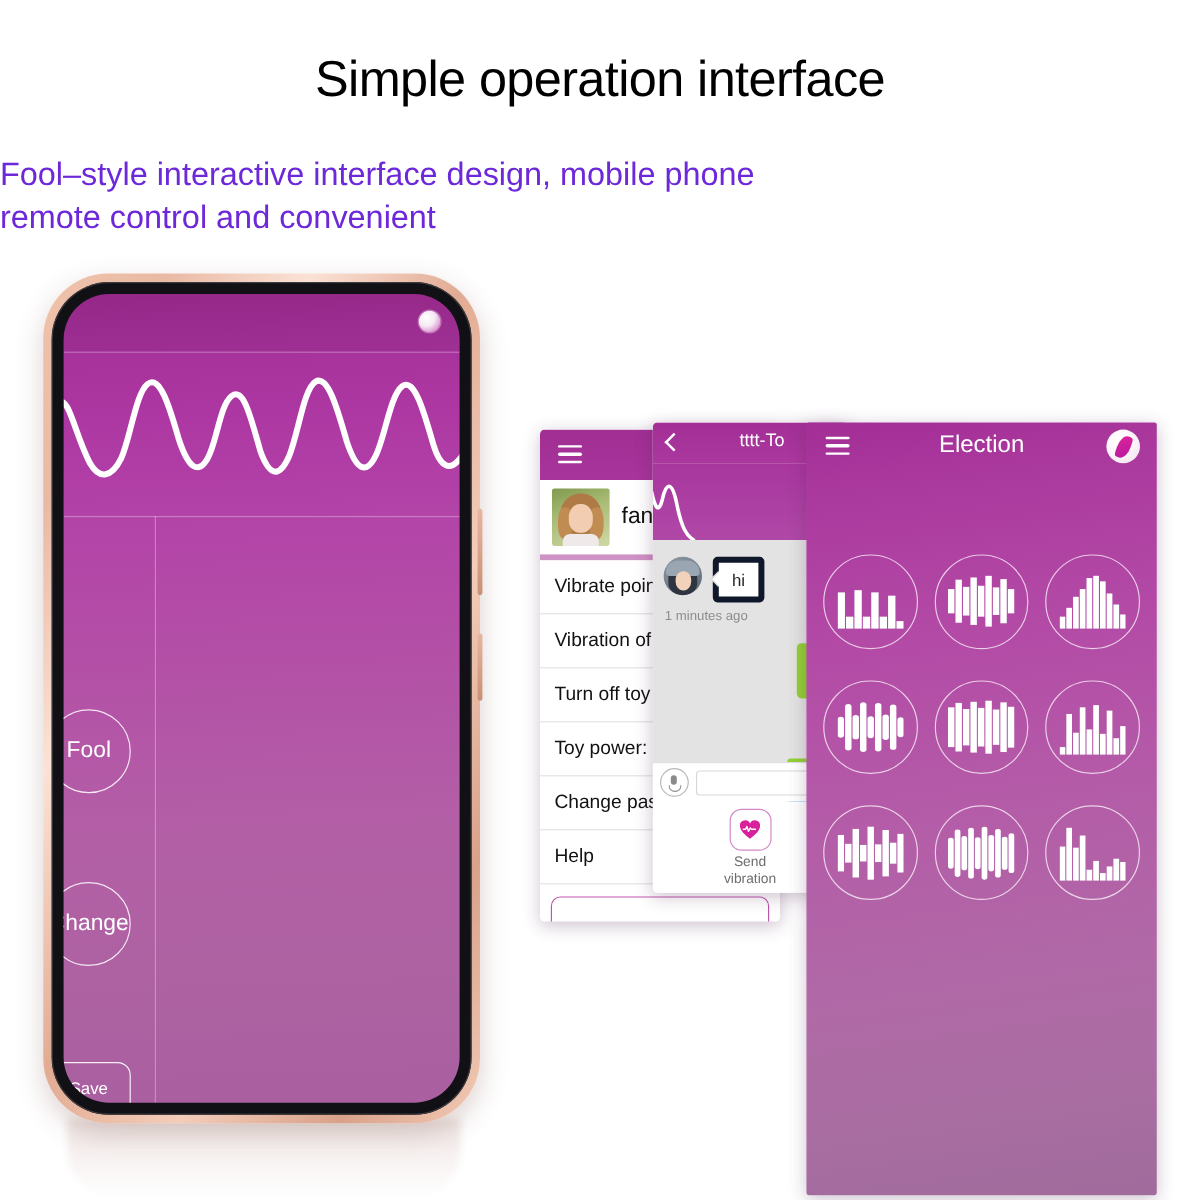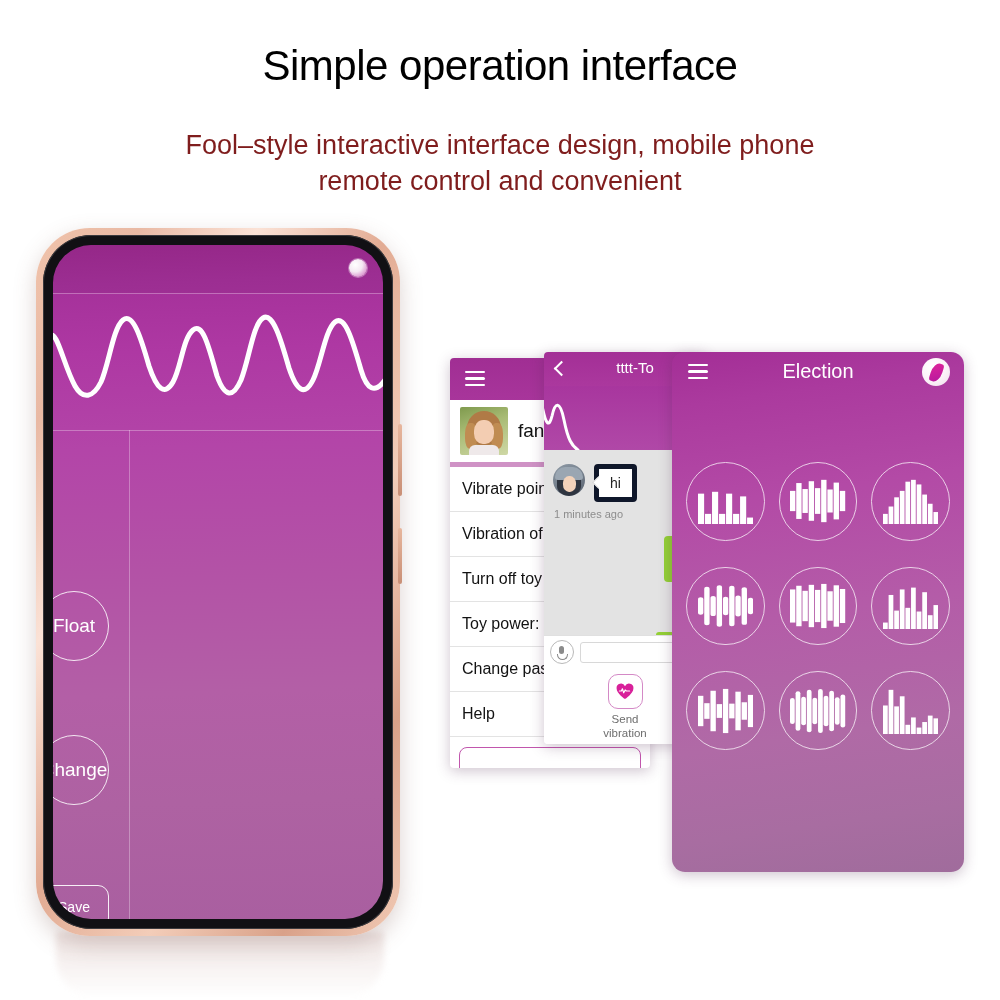--- a/index.html
+++ b/index.html
@@ -10,22 +10,22 @@
   }
   .stage{position:absolute;inset:0;}
 
   
   .headline{
     position:absolute;left:0;right:0;top:44px;text-align:center;
     font-size:42px;line-height:1.06;color:#000;font-weight:400;
     letter-spacing:-0.5px;
   }
   .subline{
-    position:absolute;left:0;right:0;top:128px;text-align:center;
-    font-size:27px;line-height:1.33;color:#7f1d1d;font-weight:400;
+    position:absolute;left:0;right:0;top:128px;
+    font-size:27px;line-height:1.33;color:#6d28d9;font-weight:400;
   }
   .subline .l2{display:block;}
 
   
   .phone-wrap{position:absolute;left:36px;top:228px;width:364px;height:708px;}
   .phone-reflect{
     position:absolute;left:56px;top:932px;width:328px;height:66px;
     background:linear-gradient(180deg,rgba(226,208,205,.55),rgba(255,255,255,0));
     border-radius:0 0 40px 40px;filter:blur(3px);
   }
@@ -142,21 +142,21 @@
   .mic:after{content:"";position:absolute;left:6px;top:13px;width:9px;height:5px;border-bottom:1.4px solid #8b8b8b;
              border-left:1.4px solid #8b8b8b;border-right:1.4px solid #8b8b8b;border-radius:0 0 6px 6px;}
   .txtfield{flex:1;height:19px;margin-left:6px;border:1px solid #d8d8d8;border-radius:3px;background:#fff;}
   .chat-actions{position:absolute;left:0;right:0;bottom:0;height:76px;background:#fff;display:flex;}
   .act{flex:1;display:flex;flex-direction:column;align-items:center;padding-top:6px;}
   .act .sq{width:33px;height:33px;border-radius:10px;border:1.4px solid #d489c6;
            display:flex;align-items:center;justify-content:center;}
   .act .lbl{font-size:11.5px;color:#6e6e6e;line-height:1.22;text-align:center;margin-top:3px;white-space:pre-line;}
 
   
-  .card-elect{left:672px;top:352px;width:292px;height:520px;border-radius:13px;
+  .card-elect{left:672px;top:352px;width:292px;height:644px;border-radius:2px;
     background:linear-gradient(172deg,#a32e96 0%,#ab3a9e 10%,#b34aa6 28%,#b45ca8 50%,#b06aa6 72%,#a86da1 88%,#a06c9c 100%);}
   .el-top{height:38px;position:relative;color:#fff;}
   .el-burger{position:absolute;left:16px;top:12px;width:20px;height:15px;}
   .el-burger span{display:block;height:2.4px;background:#fff;border-radius:2px;margin-bottom:4px;}
   .el-title{position:absolute;left:0;right:0;top:8px;text-align:center;font-size:20px;}
   .el-logo{position:absolute;right:14px;top:6px;width:28px;height:28px;border-radius:50%;
     background:radial-gradient(circle at 36% 30%,#fff 0%,#fbf2f8 55%,#eddcea 100%);
     display:flex;align-items:center;justify-content:center;}
   .el-logo i{display:block;width:11px;height:19px;border-radius:60% 20% 60% 20%;
     background:linear-gradient(150deg,#e0249a,#b5189f);transform:rotate(18deg);}
@@ -193,21 +193,21 @@
                    C80 18 88 44 96 72 C104 96 112 102 120 88 C128 74 130 44 140 36
                    C150 28 156 54 164 82 C172 104 180 104 188 86 C196 66 200 30 210 24
                    C220 18 228 46 236 74 C244 98 252 102 260 86 C268 70 272 36 282 28
                    C292 20 300 48 308 76 C314 96 322 100 332 86" fill="none" stroke="#ffffff" stroke-width="5" stroke-linecap="round" stroke-linejoin="round"></path>
         </svg>
       </div>
       <div class="hline mid"></div>
       <div class="vline"></div>
 
       <div class="side-ctl loop">
-        <span>Float</span>
+        <span>Fool</span>
       </div>
       <div class="side-ctl float">
         <span>Change</span>
       </div>
       <div class="save-btn">
         <span>Save</span>
       </div>
 
     </div>
   </div>

